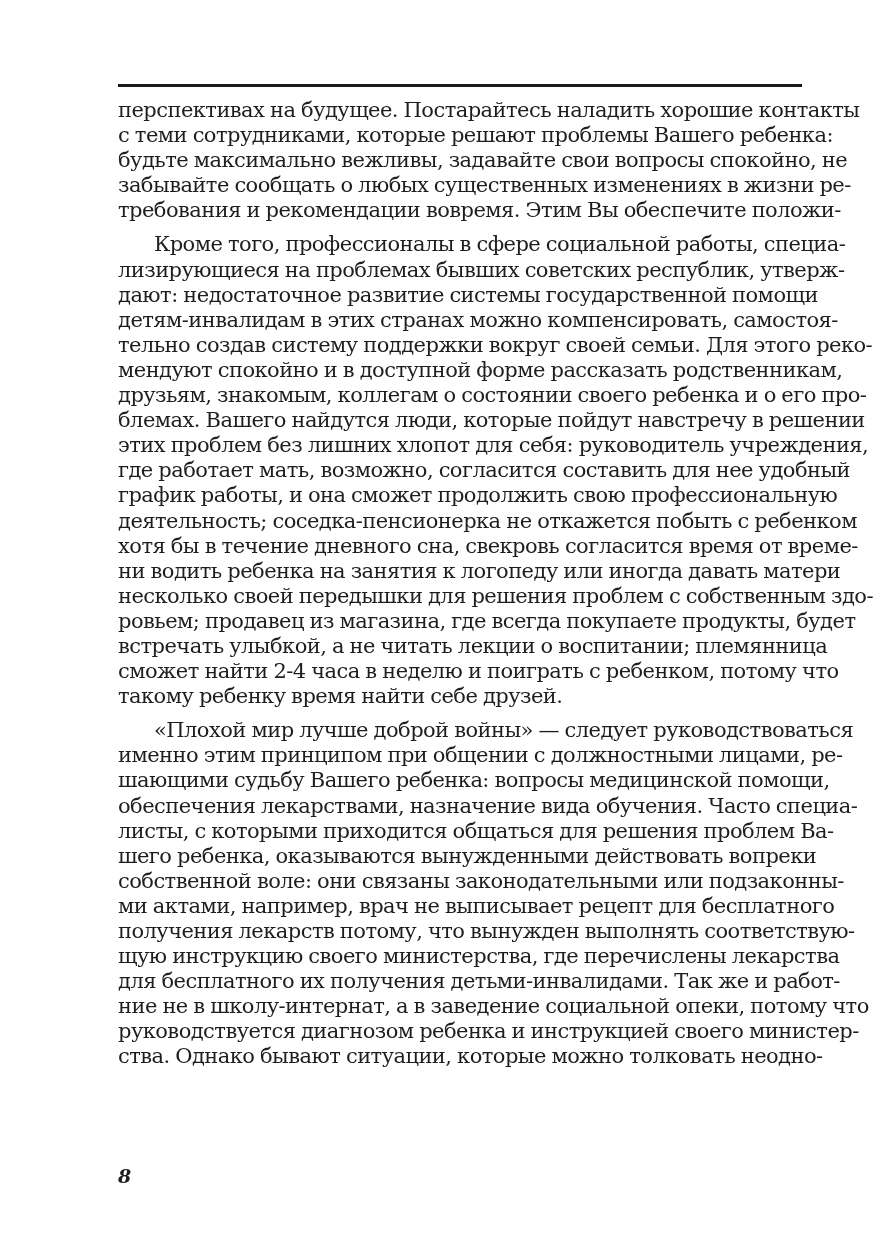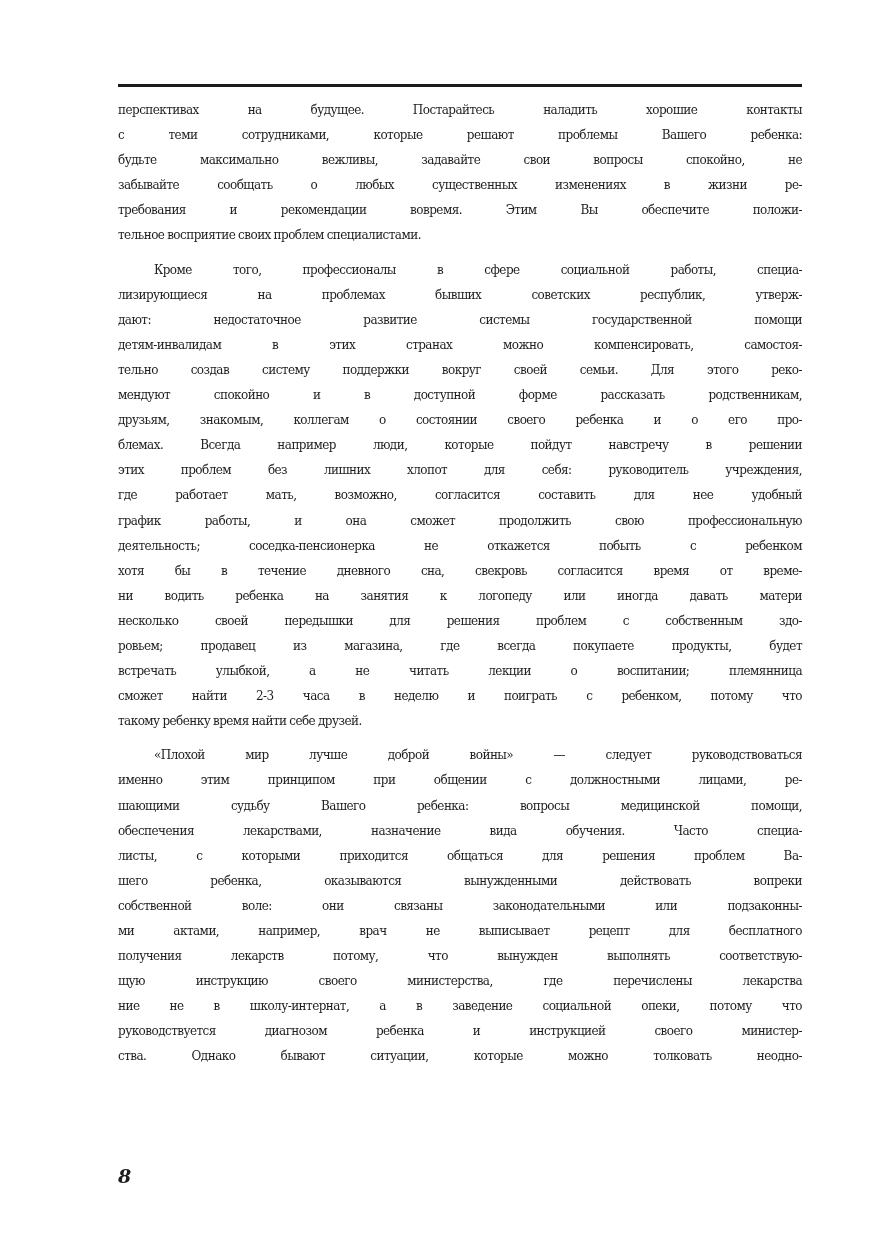--- a/index.html
+++ b/index.html
@@ -28,21 +28,21 @@
       width: 684px;
       height: 3px;
       background: #1a1a1a;
     }
     .text-block {
       position: absolute;
       left: 118px;
       top: 98px;
       width: 684px;
       font-family: "DejaVu Serif", "Liberation Serif", serif;
-      font-size: 12px;
+      font-size: 21px;
       line-height: 25.1px;
       color: #1e1e1e;
       letter-spacing: -0.55px;
       word-spacing: -0.5px;
     }
     .line {
       display: block;
       white-space: nowrap;
       text-align: justify;
       text-align-last: justify;
@@ -75,58 +75,58 @@
   <div class="top-rule"></div>
 
   <div class="text-block">
 
     <div>
       <span class="line">перспективах на будущее. Постарайтесь наладить хорошие контакты</span>
       <span class="line">с теми сотрудниками, которые решают проблемы Вашего ребенка:</span>
       <span class="line">будьте максимально вежливы, задавайте свои вопросы спокойно, не</span>
       <span class="line">забывайте сообщать о любых существенных изменениях в жизни ре-</span>
       <span class="line">требования и рекомендации вовремя. Этим Вы обеспечите положи-</span>
-      <span class="line last">тельное восприятие своих проблем специалистами.</span>
     </div>
     <div class="para-gap"></div>
 
     <div>
       <span class="line indent">Кроме того, профессионалы в сфере социальной работы, специа-</span>
       <span class="line">лизирующиеся на проблемах бывших советских республик, утверж-</span>
       <span class="line">дают: недостаточное развитие системы государственной помощи</span>
       <span class="line">детям-инвалидам в этих странах можно компенсировать, самостоя-</span>
       <span class="line">тельно создав систему поддержки вокруг своей семьи. Для этого реко-</span>
       <span class="line">мендуют спокойно и в доступной форме рассказать родственникам,</span>
       <span class="line">друзьям, знакомым, коллегам о состоянии своего ребенка и о его про-</span>
-      <span class="line">блемах. Всегда например люди, которые пойдут навстречу в решении</span>
+      <span class="line">блемах. Вашего найдутся люди, которые пойдут навстречу в решении</span>
       <span class="line">этих проблем без лишних хлопот для себя: руководитель учреждения,</span>
       <span class="line">где работает мать, возможно, согласится составить для нее удобный</span>
       <span class="line">график работы, и она сможет продолжить свою профессиональную</span>
       <span class="line">деятельность; соседка-пенсионерка не откажется побыть с ребенком</span>
       <span class="line">хотя бы в течение дневного сна, свекровь согласится время от време-</span>
       <span class="line">ни водить ребенка на занятия к логопеду или иногда давать матери</span>
       <span class="line">несколько своей передышки для решения проблем с собственным здо-</span>
       <span class="line">ровьем; продавец из магазина, где всегда покупаете продукты, будет</span>
       <span class="line">встречать улыбкой, а не читать лекции о воспитании; племянница</span>
-      <span class="line">сможет найти 2-3 часа в неделю и поиграть с ребенком, потому что</span>
+      <span class="line">сможет найти 2-4 часа в неделю и поиграть с ребенком, потому что</span>
       <span class="line last">такому ребенку время найти себе друзей.</span>
     </div>
     <div class="para-gap"></div>
 
     <div>
       <span class="line indent">«Плохой мир лучше доброй войны» — следует руководствоваться</span>
       <span class="line">именно этим принципом при общении с должностными лицами, ре-</span>
       <span class="line">шающими судьбу Вашего ребенка: вопросы медицинской помощи,</span>
       <span class="line">обеспечения лекарствами, назначение вида обучения. Часто специа-</span>
       <span class="line">листы, с которыми приходится общаться для решения проблем Ва-</span>
       <span class="line">шего ребенка, оказываются вынужденными действовать вопреки</span>
       <span class="line">собственной воле: они связаны законодательными или подзаконны-</span>
       <span class="line">ми актами, например,  врач не выписывает рецепт для бесплатного</span>
       <span class="line">получения лекарств потому, что вынужден выполнять соответствую-</span>
       <span class="line">щую инструкцию своего министерства, где перечислены лекарства</span>
+      <span class="line">для бесплатного их получения детьми-инвалидами. Так же и работ-</span>
       <span class="line">ние не в школу-интернат, а в заведение социальной опеки, потому что</span>
       <span class="line">руководствуется диагнозом ребенка и инструкцией своего министер-</span>
       <span class="line">ства. Однако бывают ситуации, которые можно толковать неодно-</span>
     </div>
   </div>
 
   <div class="page-number">8</div>
 </div>
 
 </body></html>

